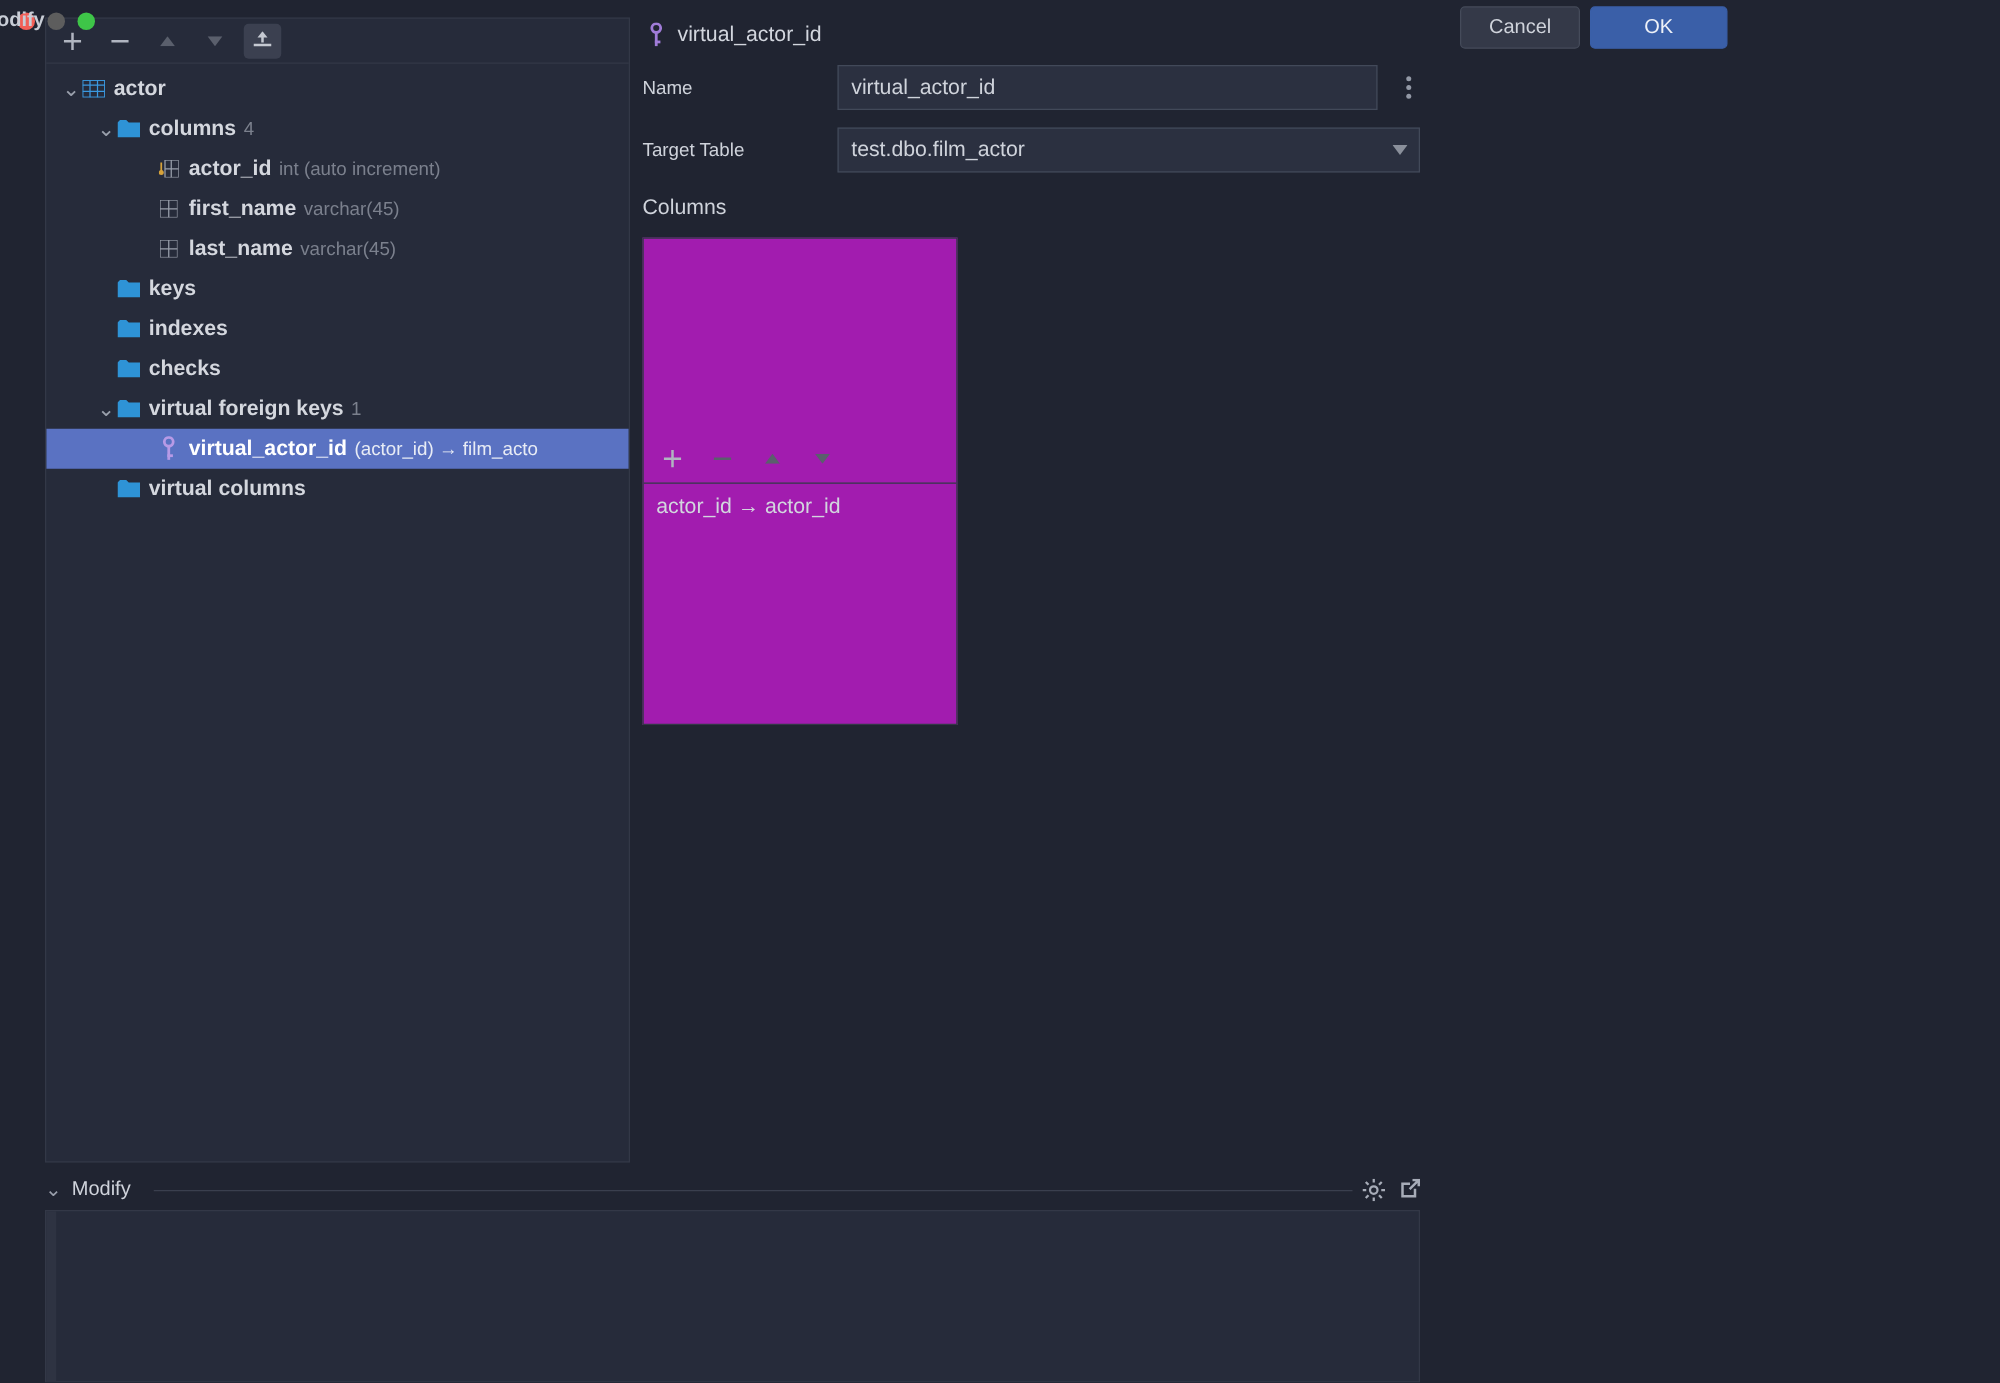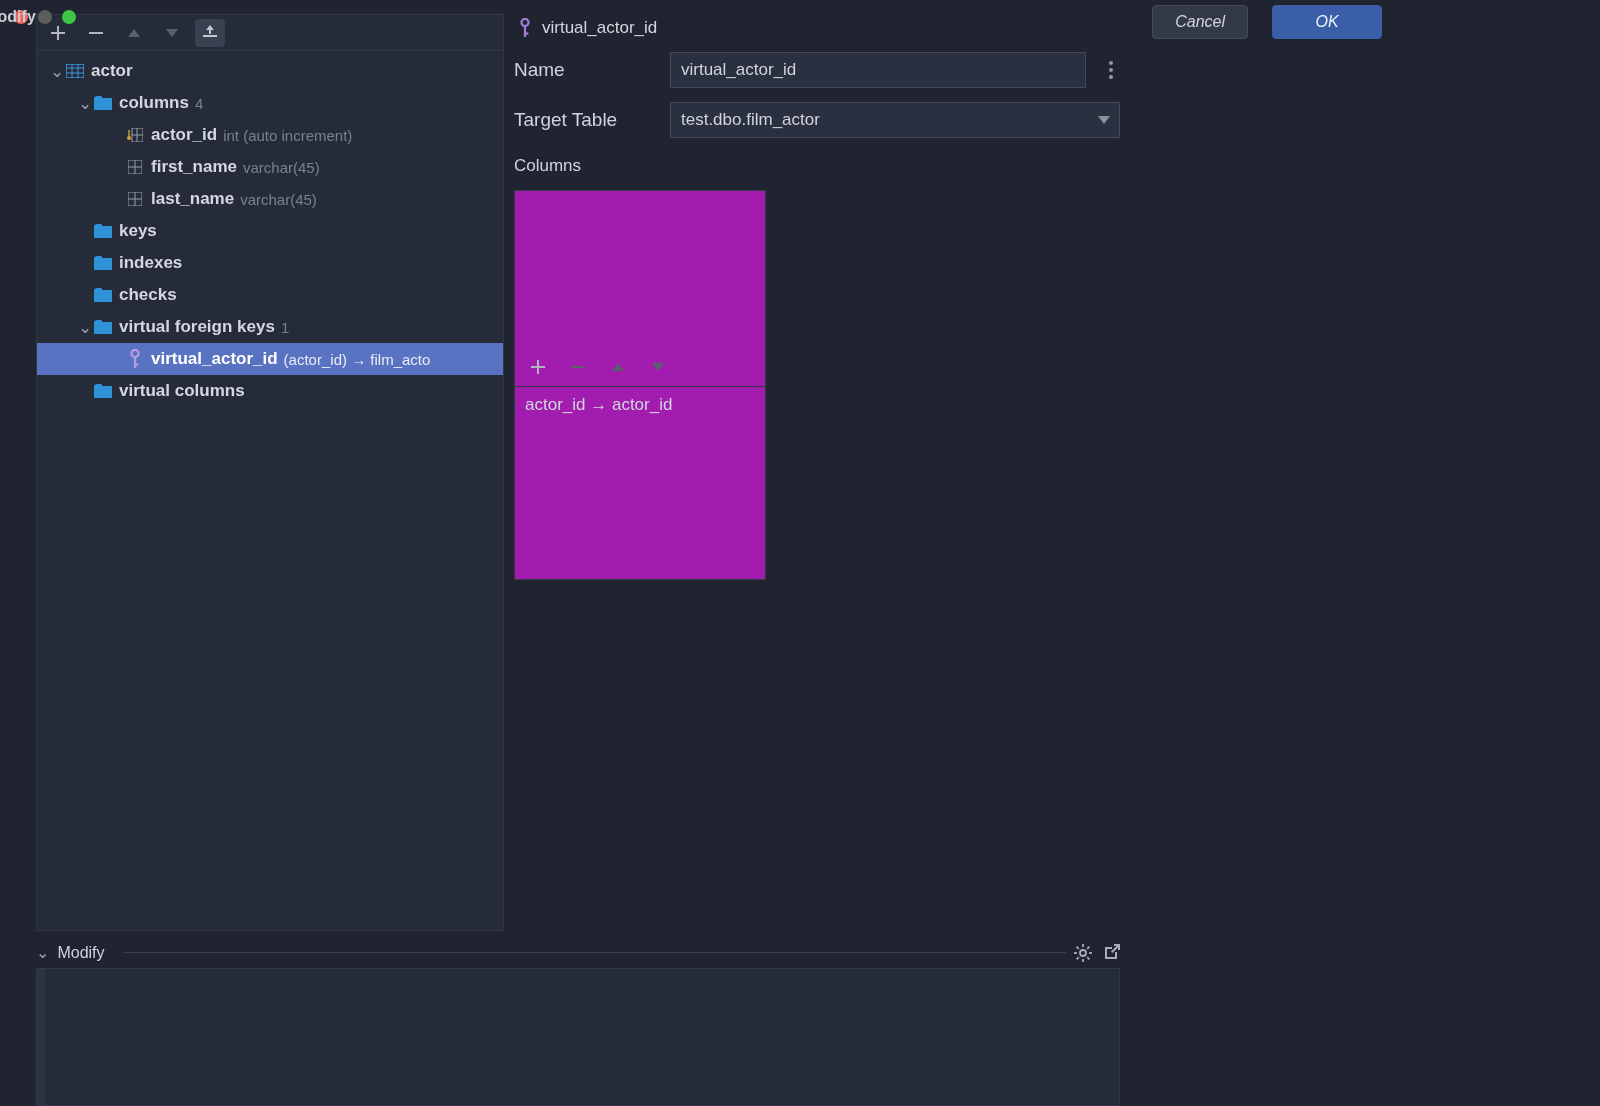--- a/index.html
+++ b/index.html
@@ -34,40 +34,40 @@
   .trow .lbl { color: #d4d7de; font-weight: bold; }
   .trow.selected .lbl { color: #fff; }
   .dim { color: #7b808d; font-size: 15px; margin-left: 6px; }
   .folder { fill: #2e93d6; }
 
   .detail-panel { flex: 1; display: flex; flex-direction: column; gap: 14px; padding-top: 4px; }
   .detail-header { display: flex; align-items: center; gap: 10px; padding-left: 4px; }
   .key-ico { width: 14px; height: 20px; }
   .hdr-text { color: #d2d6de; font-size: 17px; }
   .form-row { display: flex; align-items: center; gap: 16px; }
-  .form-label { width: 140px; color: #cfd3db; font-size: 19px; }
+  .form-label { width: 140px; color: #cfd3db; font-size: 15px; }
   .form-input { flex: 1; height: 36px; background: #2b3040; border: 1px solid #424959; color: #cfd3db; padding: 0 10px; font-size: 17px; border-radius: 0; }
   .kebab { width: 18px; display: flex; flex-direction: column; gap: 3px; align-items: center; justify-content: center; }
   .kebab span { width: 4px; height: 4px; background: #9399a6; border-radius: 50%; }
   .select-wrap { position: relative; flex: 1; }
   .select-caret { position: absolute; right: 10px; top: 50%; transform: translateY(-50%); color: #8a8f9b; }
 
   .cols-label { color: #cfd3db; font-size: 17px; margin-top: 4px; }
   .cols-box { width: 252px; background: #a21caf; border: 1px solid #333847; display: flex; flex-direction: column; height: 390px; justify-content: center; }
   .cols-toolbar { height: 40px; border-bottom: 1px solid #333847; display: flex; align-items: center; padding-left: 8px; gap: 10px; }
   .cols-body { padding: 8px 10px; font-size: 17px; color: #d2d6de; }
 
   .preview-sec { display: flex; flex-direction: column; }
   .preview-head { display: flex; align-items: center; gap: 8px; }
   .preview-line { flex: 1; height: 1px; background: #3a3f4e; margin-left: 10px; }
   .preview-icons { display: flex; gap: 10px; color: #9da2ae; }
   .preview-box { margin-top: 6px; height: 138px; background: #262b3a; border: 1px solid #333847; position: relative; }
   .gutter { position: absolute; left: 0; top: 0; width: 8px; height: 100%; background: #2e3342; }
 
-  .footer { height: 58px; display: flex; align-items: center; justify-content: flex-end; padding: 0 16px 14px 16px; gap: 24px; font-style: italic; }
+  .footer { height: 58px; display: flex; align-items: center; justify-content: flex-end; padding: 0 16px 14px 16px; gap: 8px; }
   .btn { height: 34px; padding: 0 22px; border-radius: 4px; font-size: 16px; display: flex; align-items: center; justify-content: center; border: 1px solid #454b5a; background: #343948; color: #cfd3db; }
   .btn.primary { background: #3a5fa8; border-color: #3a5fa8; color: #eef1f8; min-width: 110px; }
 
   svg { display: block; }
 </style>
 </head>
 <body>
 
 <div class="window" style="transform: scale(1);">
 

